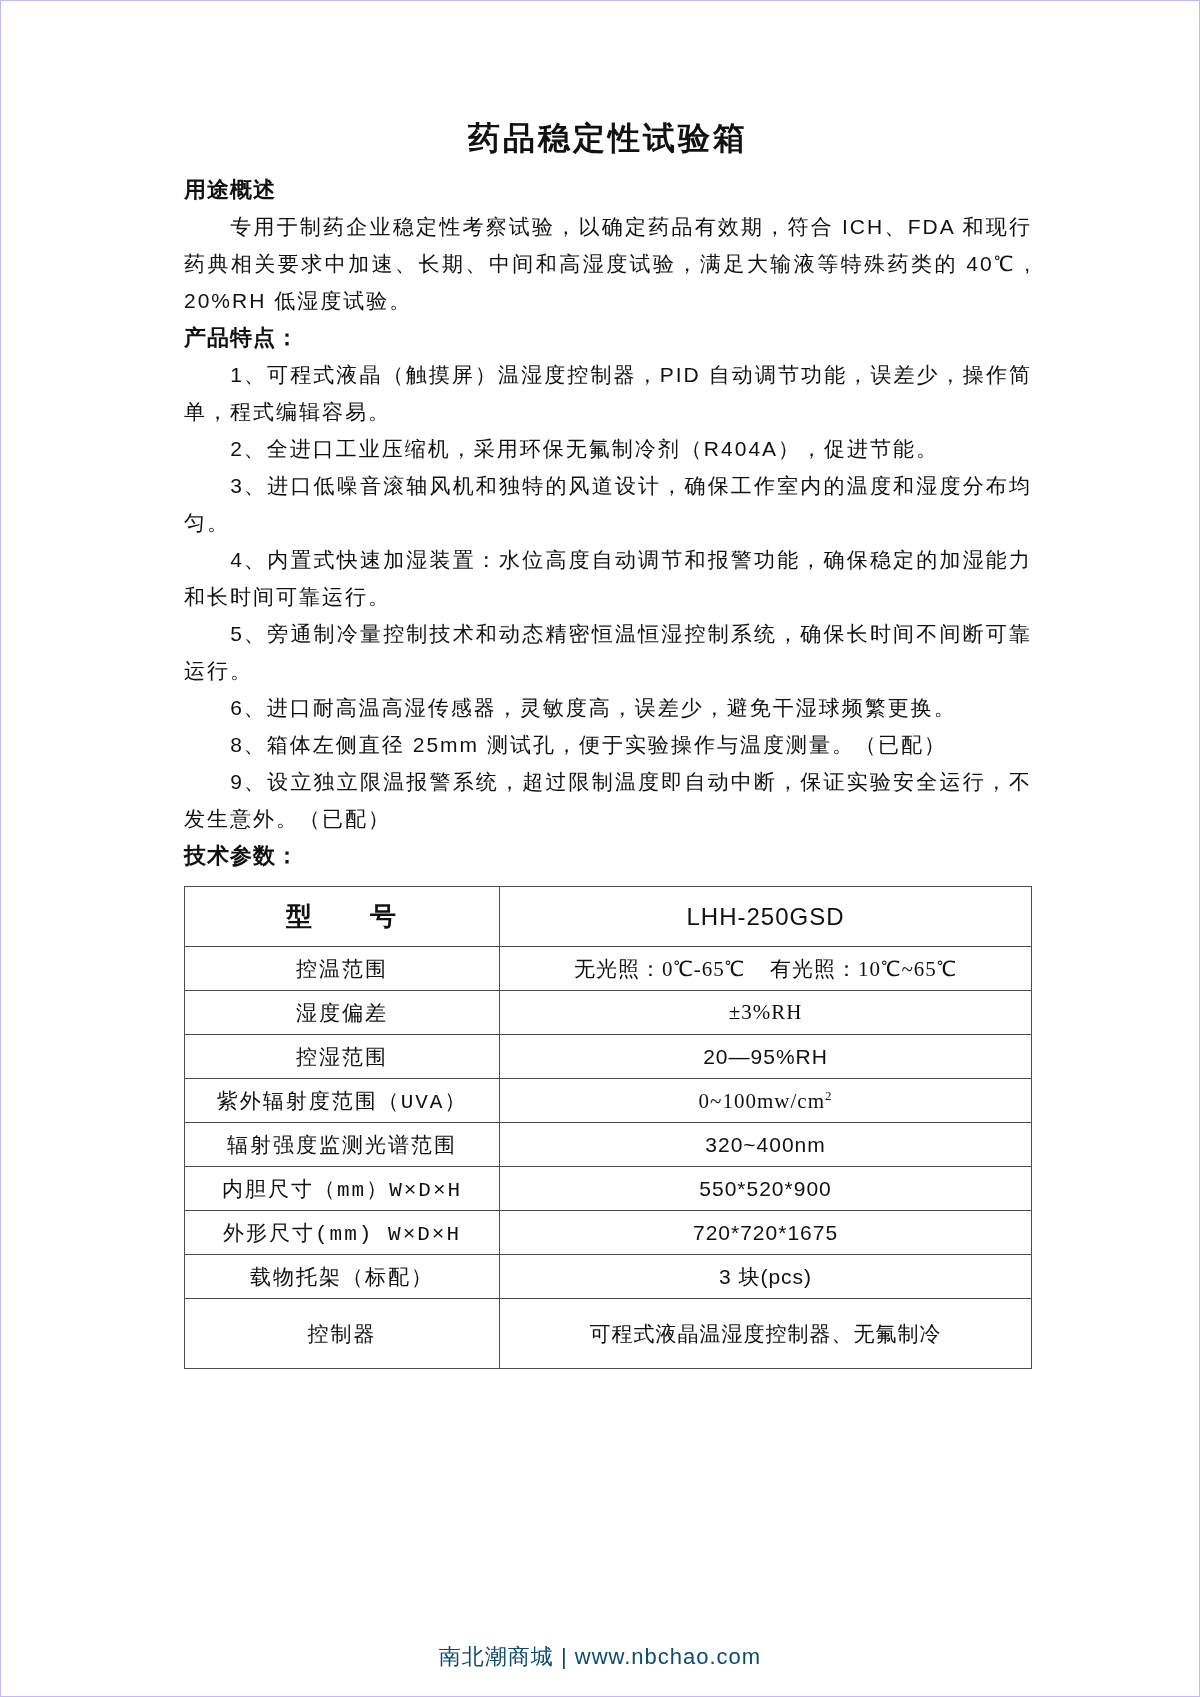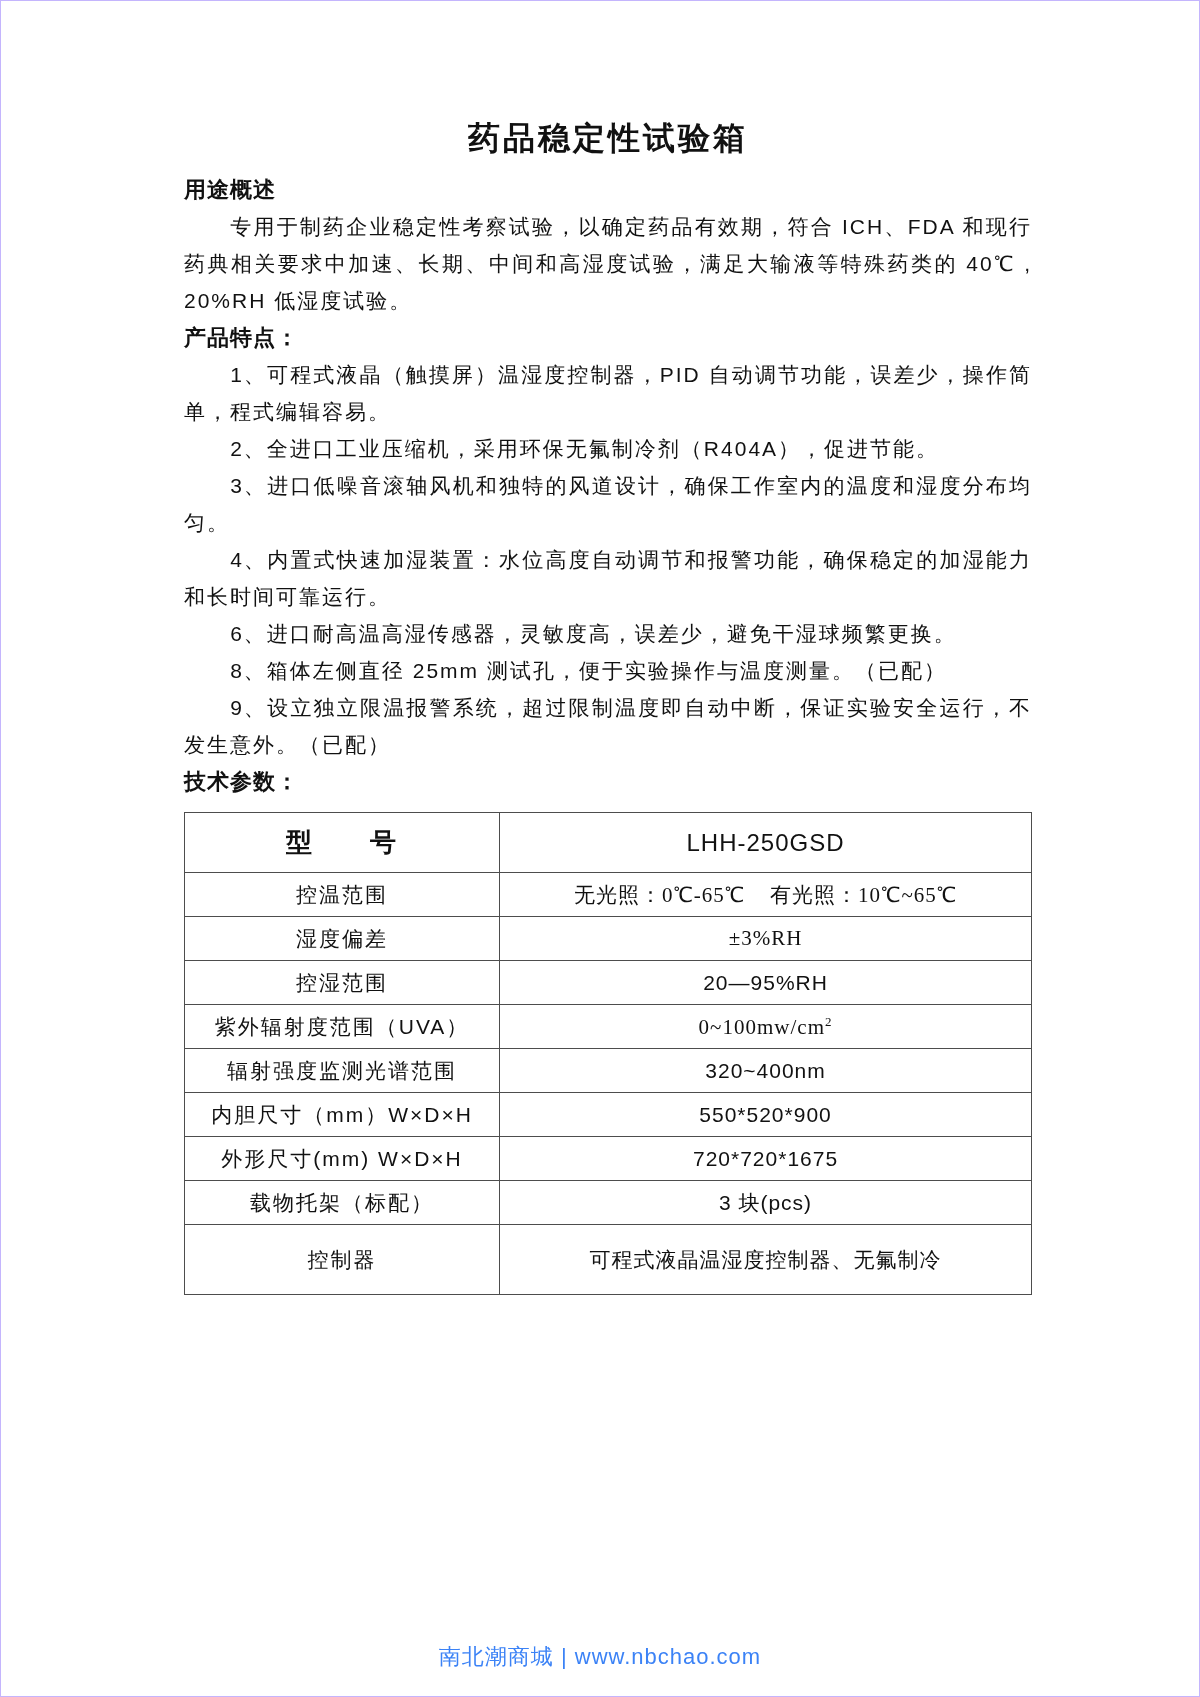--- a/index.html
+++ b/index.html
@@ -54,21 +54,21 @@
     text-align: center;
     vertical-align: middle;
     height: 44px;
     font-size: 21px;
     letter-spacing: 1px;
     padding: 4px 8px;
   }
   .spec-table col.c1 { width: 37.2%; }
   .spec-table col.c2 { width: 62.8%; }
   .spec-table td.label {
-    font-family: Liberation Sans, sans-serif;
+    font-family: Liberation Mono, monospace;
     letter-spacing: 2px;
   }
   .spec-table tr:first-child td { height: 60px; }
   .spec-table tr:first-child td.label {
     font-size: 26px;
     font-weight: bold;
     font-family: "Liberation Sans", sans-serif;
   }
   .spec-table tr:first-child td.value { font-size: 24px; }
   .spec-table tr:last-child td { height: 70px; }
@@ -80,41 +80,42 @@
     font-family: "Liberation Serif", serif;
   }
   .spec-table sup { font-size: 13px; }
   .footer {
     position: absolute;
     left: 0;
     bottom: 24px;
     width: 100%;
     text-align: center;
     font-size: 22px;
-    color: #3b82f6;
+    color: #0c4a6e;
     letter-spacing: 1px;
   }
   .footer span { display: inline; }
 </style>
 </head>
 <body>
 
 <div class="page">
   <div class="content">
 
     <h1 class="doc-title">药品稳定性试验箱</h1>
 
     <div class="heading">用途概述</div>
     <p class="body-text indent">专用于制药企业稳定性考察试验，以确定药品有效期，符合 ICH、FDA 和现行药典相关要求中加速、长期、中间和高湿度试验，满足大输液等特殊药类的 40℃ , 20%RH 低湿度试验。</p>
 
     <div class="heading">产品特点：</div>
     <p class="body-text indent">1、可程式液晶（触摸屏）温湿度控制器，PID 自动调节功能，误差少，操作简单，程式编辑容易。</p>
     <p class="body-text indent">2、全进口工业压缩机，采用环保无氟制冷剂（R404A），促进节能。</p>
     <p class="body-text indent">3、进口低噪音滚轴风机和独特的风道设计，确保工作室内的温度和湿度分布均匀。</p>
     <p class="body-text indent">4、内置式快速加湿装置：水位高度自动调节和报警功能，确保稳定的加湿能力和长时间可靠运行。</p>
+    <p class="body-text indent">5、旁通制冷量控制技术和动态精密恒温恒湿控制系统，确保长时间不间断可靠运行。</p>
     <p class="body-text indent">6、进口耐高温高湿传感器，灵敏度高，误差少，避免干湿球频繁更换。</p>
     <p class="body-text indent">8、箱体左侧直径 25mm 测试孔，便于实验操作与温度测量。（已配）</p>
     <p class="body-text indent">9、设立独立限温报警系统，超过限制温度即自动中断，保证实验安全运行，不发生意外。（已配）</p>
 
     <div class="heading">技术参数：</div>
 
     <table class="spec-table">
       <colgroup>
           <col class="c1">
           <col class="c2">

